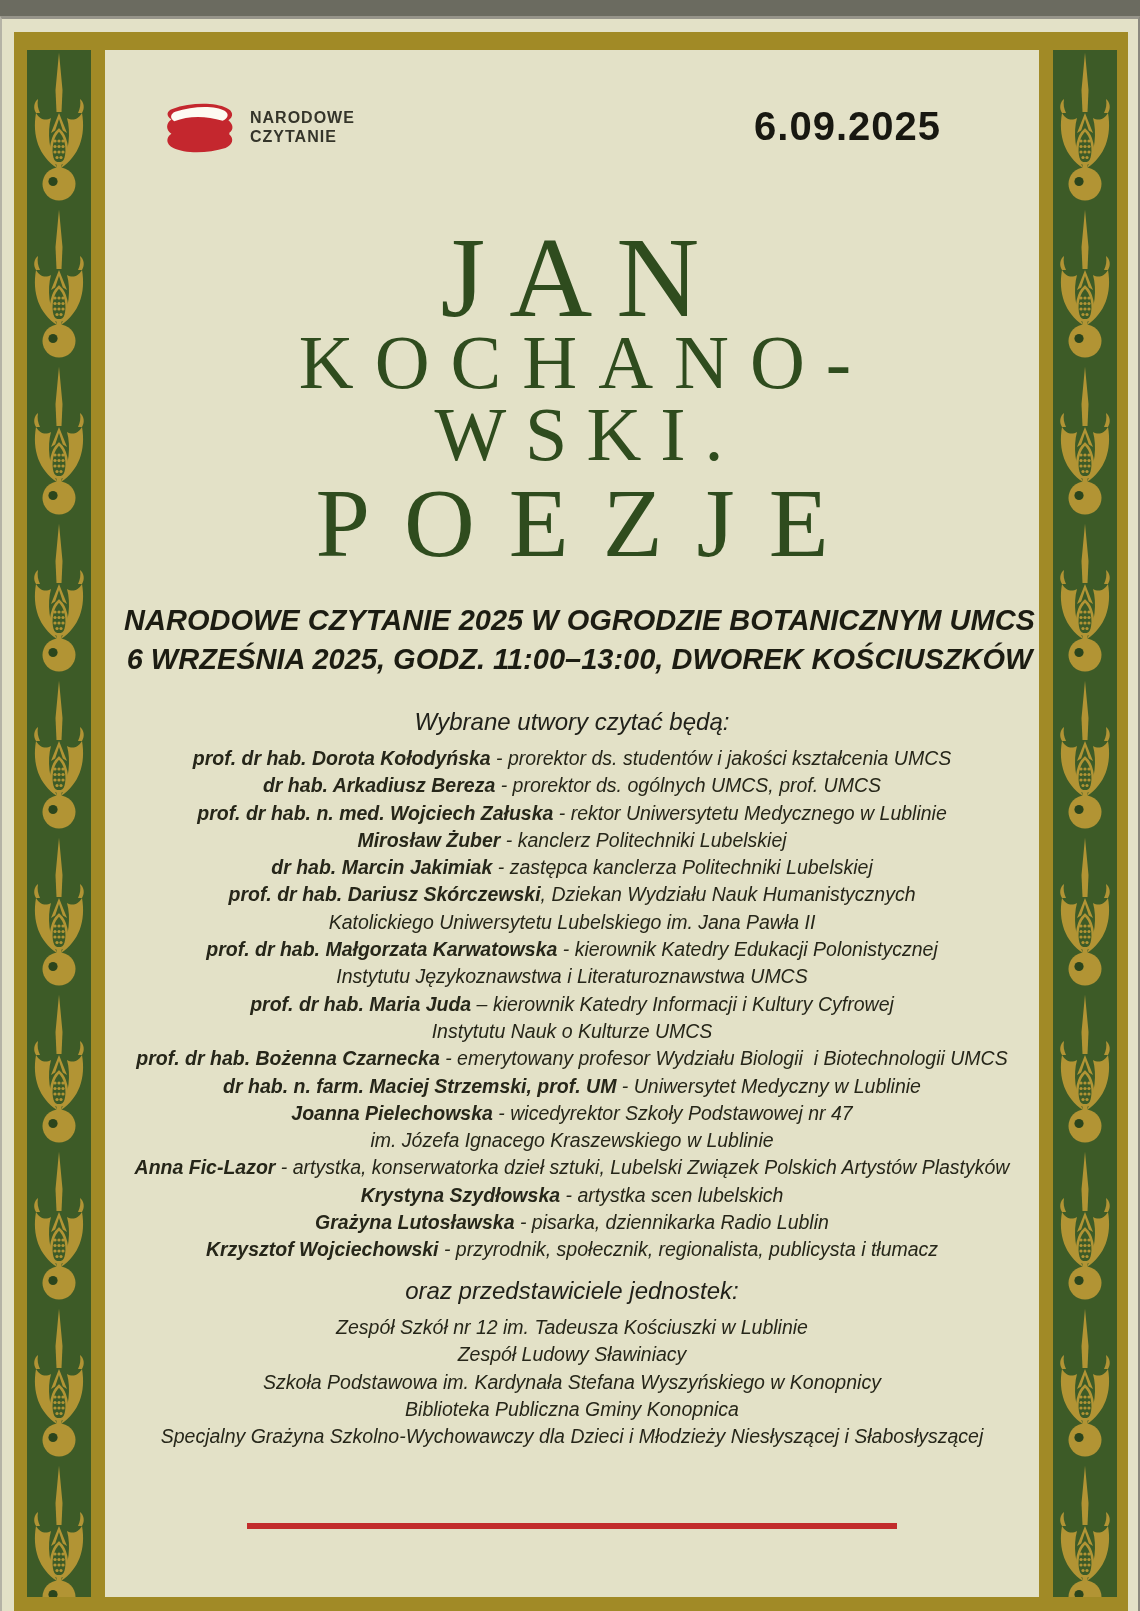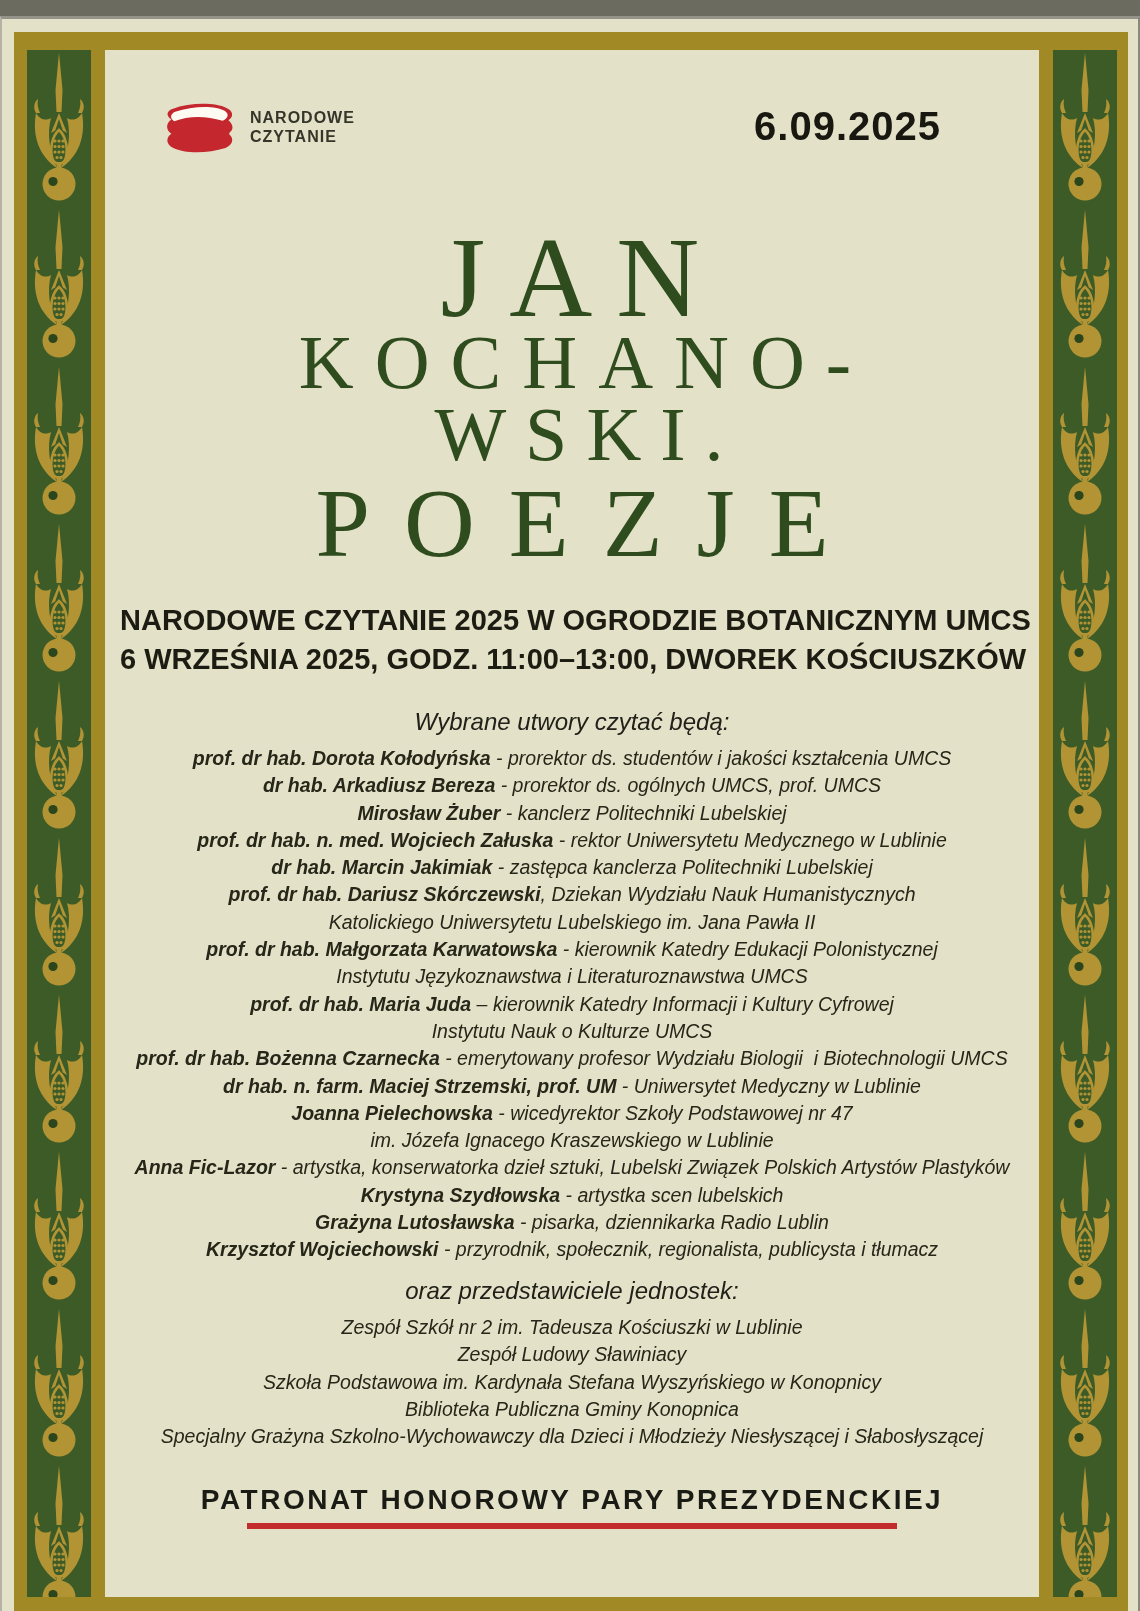--- a/index.html
+++ b/index.html
@@ -43,22 +43,22 @@
     font-family:"Liberation Serif", serif;
     color:#2f4c1e;line-height:1;white-space:nowrap;
   }
   .t1{top:170px;font-size:115px;letter-spacing:24px;padding-left:20px;}
   .t2{top:274px;font-size:76px;letter-spacing:21px;padding-left:27px;font-family:Liberation Serif, serif;}
   .t3{top:346px;font-size:76px;letter-spacing:19px;padding-left:33px;}
   .t4{top:424px;font-size:98px;letter-spacing:34px;padding-left:34px;}
 
   
   .subtitle{
-    position:absolute;top:551px;left:15px;right:0;
-    font-size:29px;line-height:39px;font-weight:bold;
+    position:absolute;top:551px;left:15px;right:0;text-align:center;
+    font-size:29px;line-height:39px;font-weight:bold;font-style:italic;
     color:#1c1c12;white-space:nowrap;
   }
   .sec-heading{
     position:absolute;left:0;right:0;text-align:center;
     font-size:24px;font-weight:normal;font-style:italic;color:#21211a;
   }
   .readers-heading{top:658px;}
   .units-heading{top:1227px;}
 
   .list{position:absolute;left:0;right:0;text-align:center;color:#262619;}
@@ -159,23 +159,23 @@
       <div>NARODOWE CZYTANIE 2025 W OGRODZIE BOTANICZNYM UMCS</div>
       <div>6 WRZEŚNIA 2025, GODZ. 11:00–13:00, DWOREK KOŚCIUSZKÓW</div>
     </div>
 
     <div class="sec-heading readers-heading">Wybrane utwory czytać będą:</div>
     <div class="list readers" id="readers-list">
   <div class="row"><span class="rname">prof. dr hab. Dorota Kołodyńska</span><span class="rdesc"> - prorektor ds. studentów i jakości kształcenia UMCS</span></div>
 
   <div class="row"><span class="rname">dr hab. Arkadiusz Bereza</span><span class="rdesc"> - prorektor ds. ogólnych UMCS, prof. UMCS</span></div>
 
+  <div class="row"><span class="rname">prof. dr hab. n. med. Wojciech Załuska</span><span class="rdesc"> - rektor Uniwersytetu Medycznego w Lublinie</span></div>
+
   <div class="row"><span class="rname">Mirosław Żuber</span><span class="rdesc"> - kanclerz Politechniki Lubelskiej</span></div>
-
-  <div class="row"><span class="rname">prof. dr hab. n. med. Wojciech Załuska</span><span class="rdesc"> - rektor Uniwersytetu Medycznego w Lublinie</span></div>
 
   <div class="row"><span class="rname">dr hab. Marcin Jakimiak</span><span class="rdesc"> - zastępca kanclerza Politechniki Lubelskiej</span></div>
 
   <div class="row"><span class="rname">prof. dr hab. Dariusz Skórczewski</span><span class="rdesc">, Dziekan Wydziału Nauk Humanistycznych</span></div>
   <div class="row cont">Katolickiego Uniwersytetu Lubelskiego im. Jana Pawła II</div>
 
   <div class="row"><span class="rname">prof. dr hab. Małgorzata Karwatowska</span><span class="rdesc"> - kierownik Katedry Edukacji Polonistycznej</span></div>
   <div class="row cont">Instytutu Językoznawstwa i Literaturoznawstwa UMCS</div>
 
   <div class="row"><span class="rname">prof. dr hab. Maria Juda</span><span class="rdesc"> – kierownik Katedry Informacji i Kultury Cyfrowej</span></div>
@@ -193,28 +193,27 @@
   <div class="row"><span class="rname">Krystyna Szydłowska</span><span class="rdesc"> - artystka scen lubelskich</span></div>
 
   <div class="row"><span class="rname">Grażyna Lutosławska</span><span class="rdesc"> - pisarka, dziennikarka Radio Lublin</span></div>
 
   <div class="row"><span class="rname">Krzysztof Wojciechowski</span><span class="rdesc"> - przyrodnik, społecznik, regionalista, publicysta i tłumacz</span></div>
 
 </div>
 
     <div class="sec-heading units-heading">oraz przedstawiciele jednostek:</div>
     <div class="list units" id="units-list">
-  <div class="row">Zespół Szkół nr 2 im. Tadeusza Kościuszki w Lublinie</div>
+  <div class="row">Zespół Szkół nr 12 im. Tadeusza Kościuszki w Lublinie</div>
 
   <div class="row">Zespół Ludowy Sławiniacy</div>
 
   <div class="row">Szkoła Podstawowa im. Kardynała Stefana Wyszyńskiego w Konopnicy</div>
 
   <div class="row">Biblioteka Publiczna Gminy Konopnica</div>
 
   <div class="row">Specjalny Grażyna Szkolno-Wychowawczy dla Dzieci i Młodzieży Niesłyszącej i Słabosłyszącej</div>
 </div>
 
-    <div class="footer-text">PATRONAT HONOROWY PARY PREZYDENCKIEJ</div>
     <div class="red-bar"></div>
   </div>
 
 </div>
 
 </body></html>

